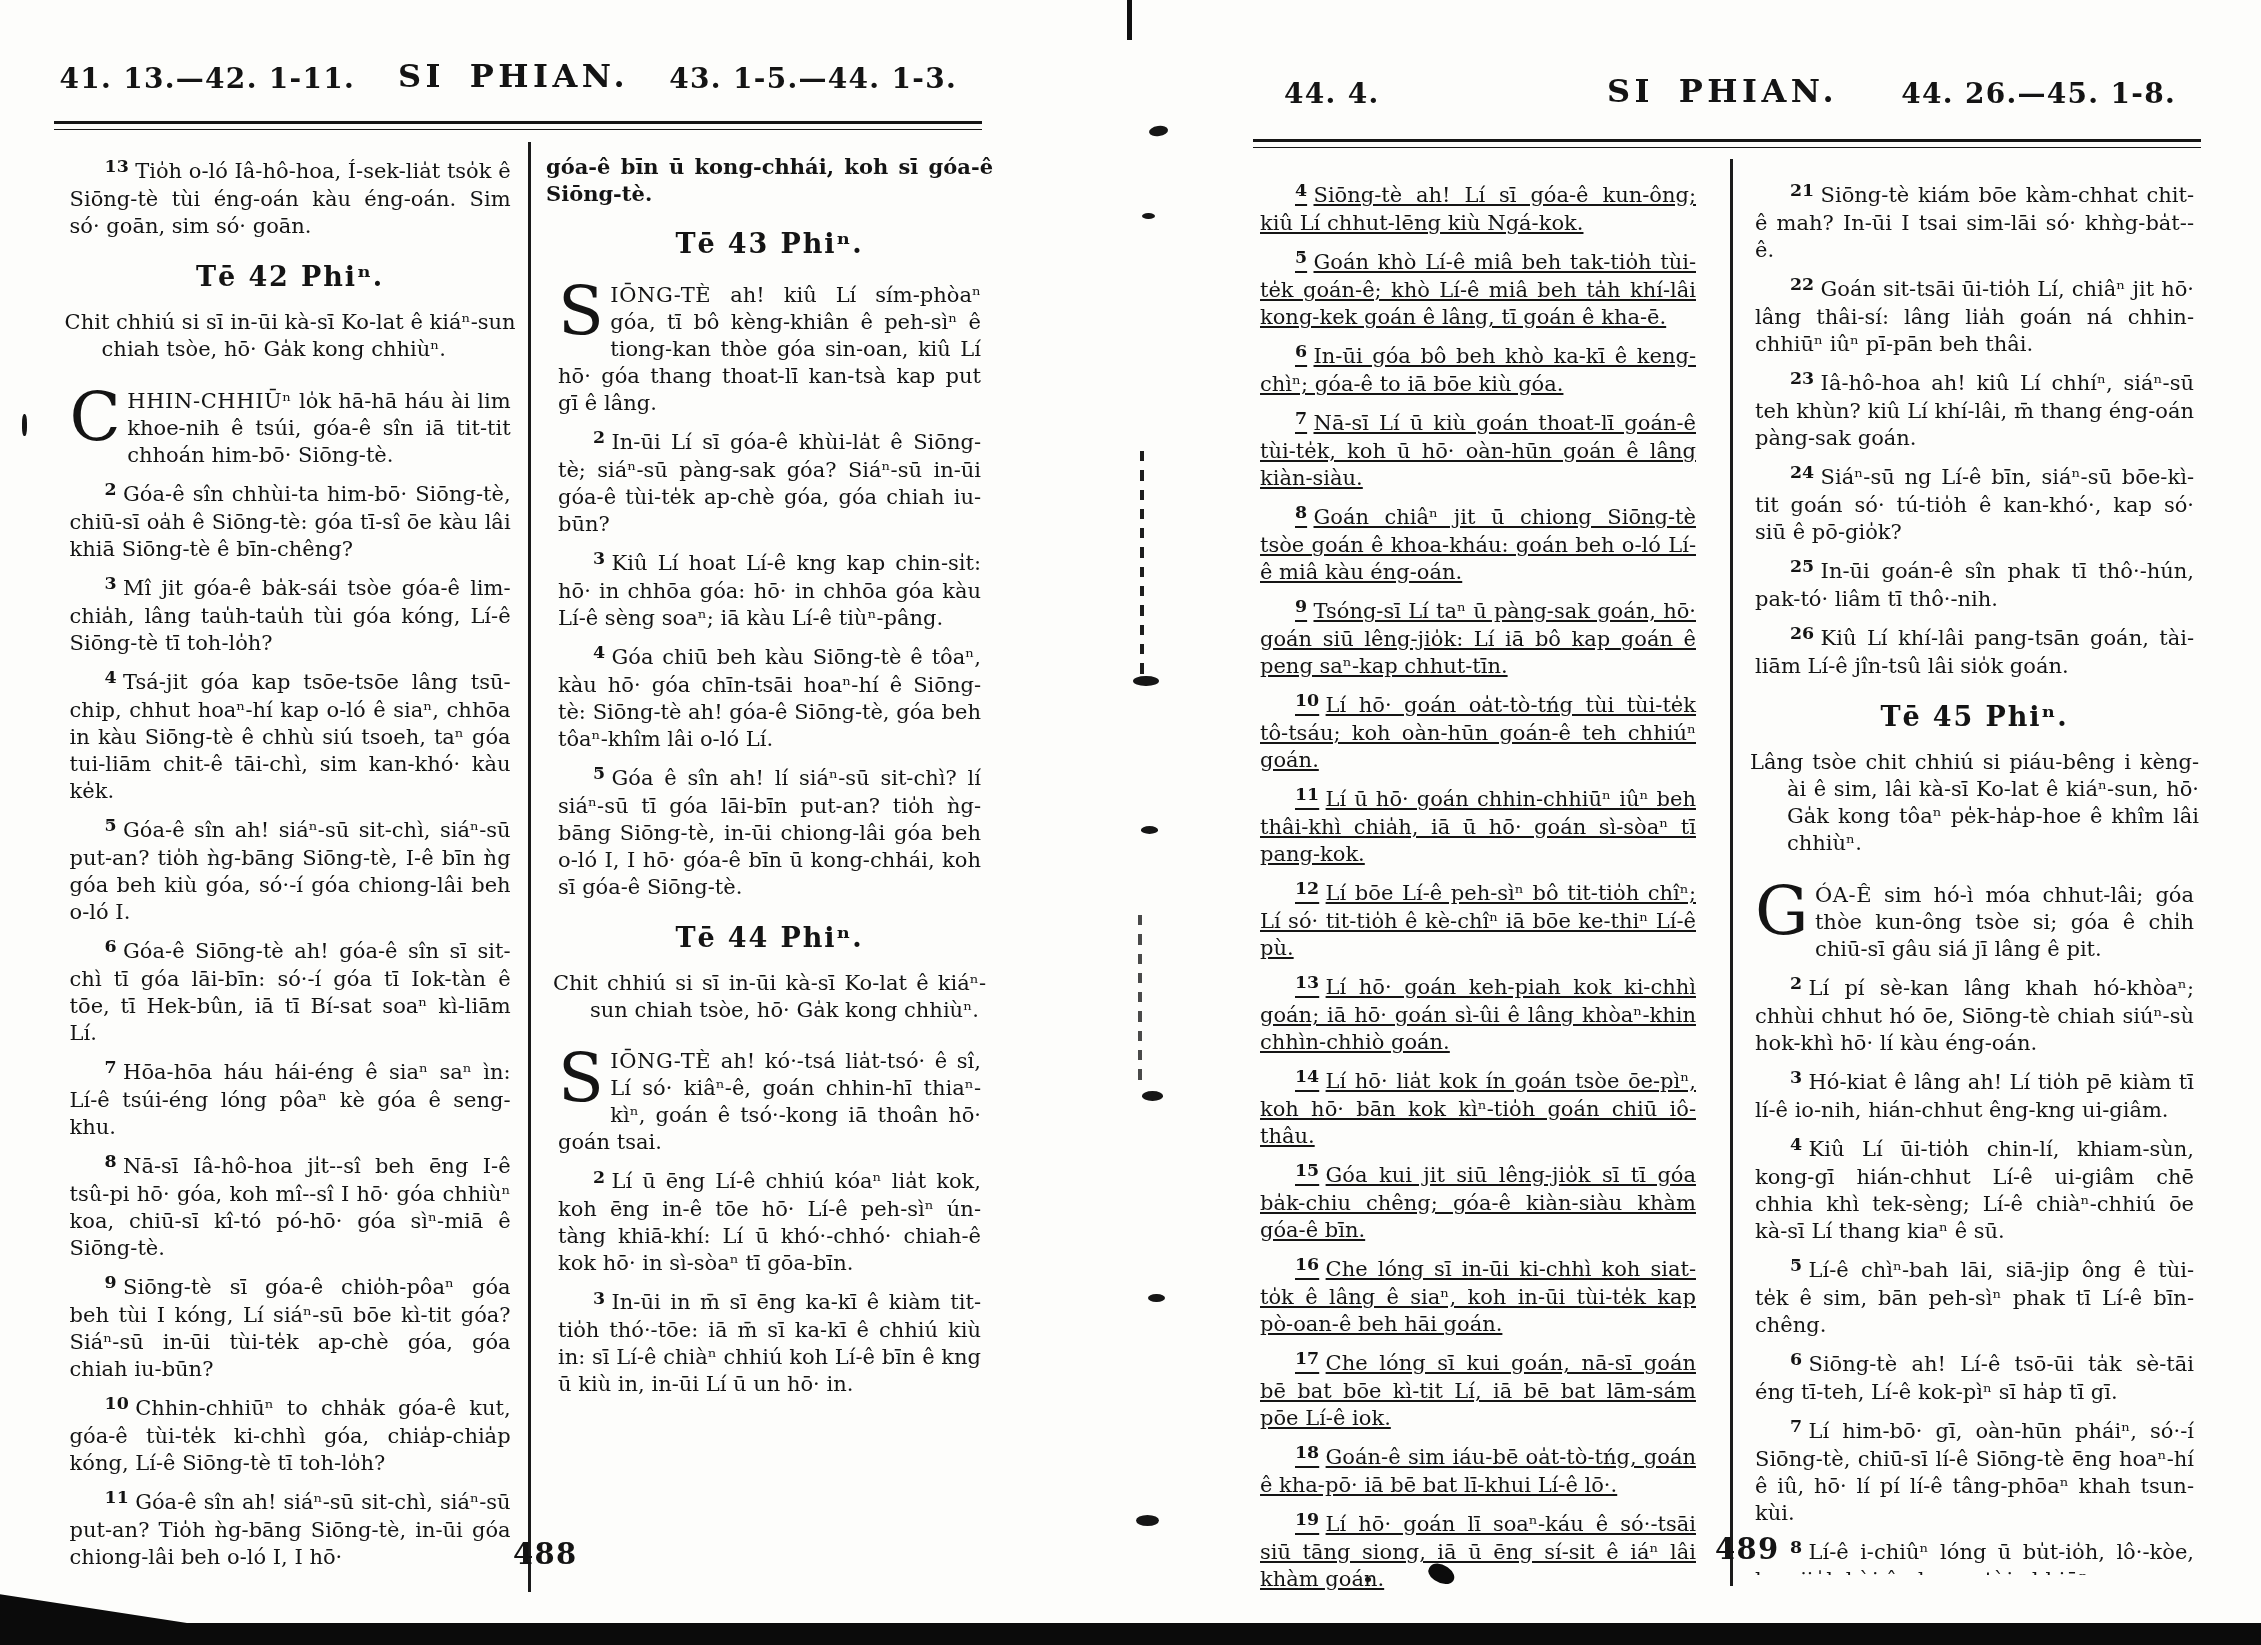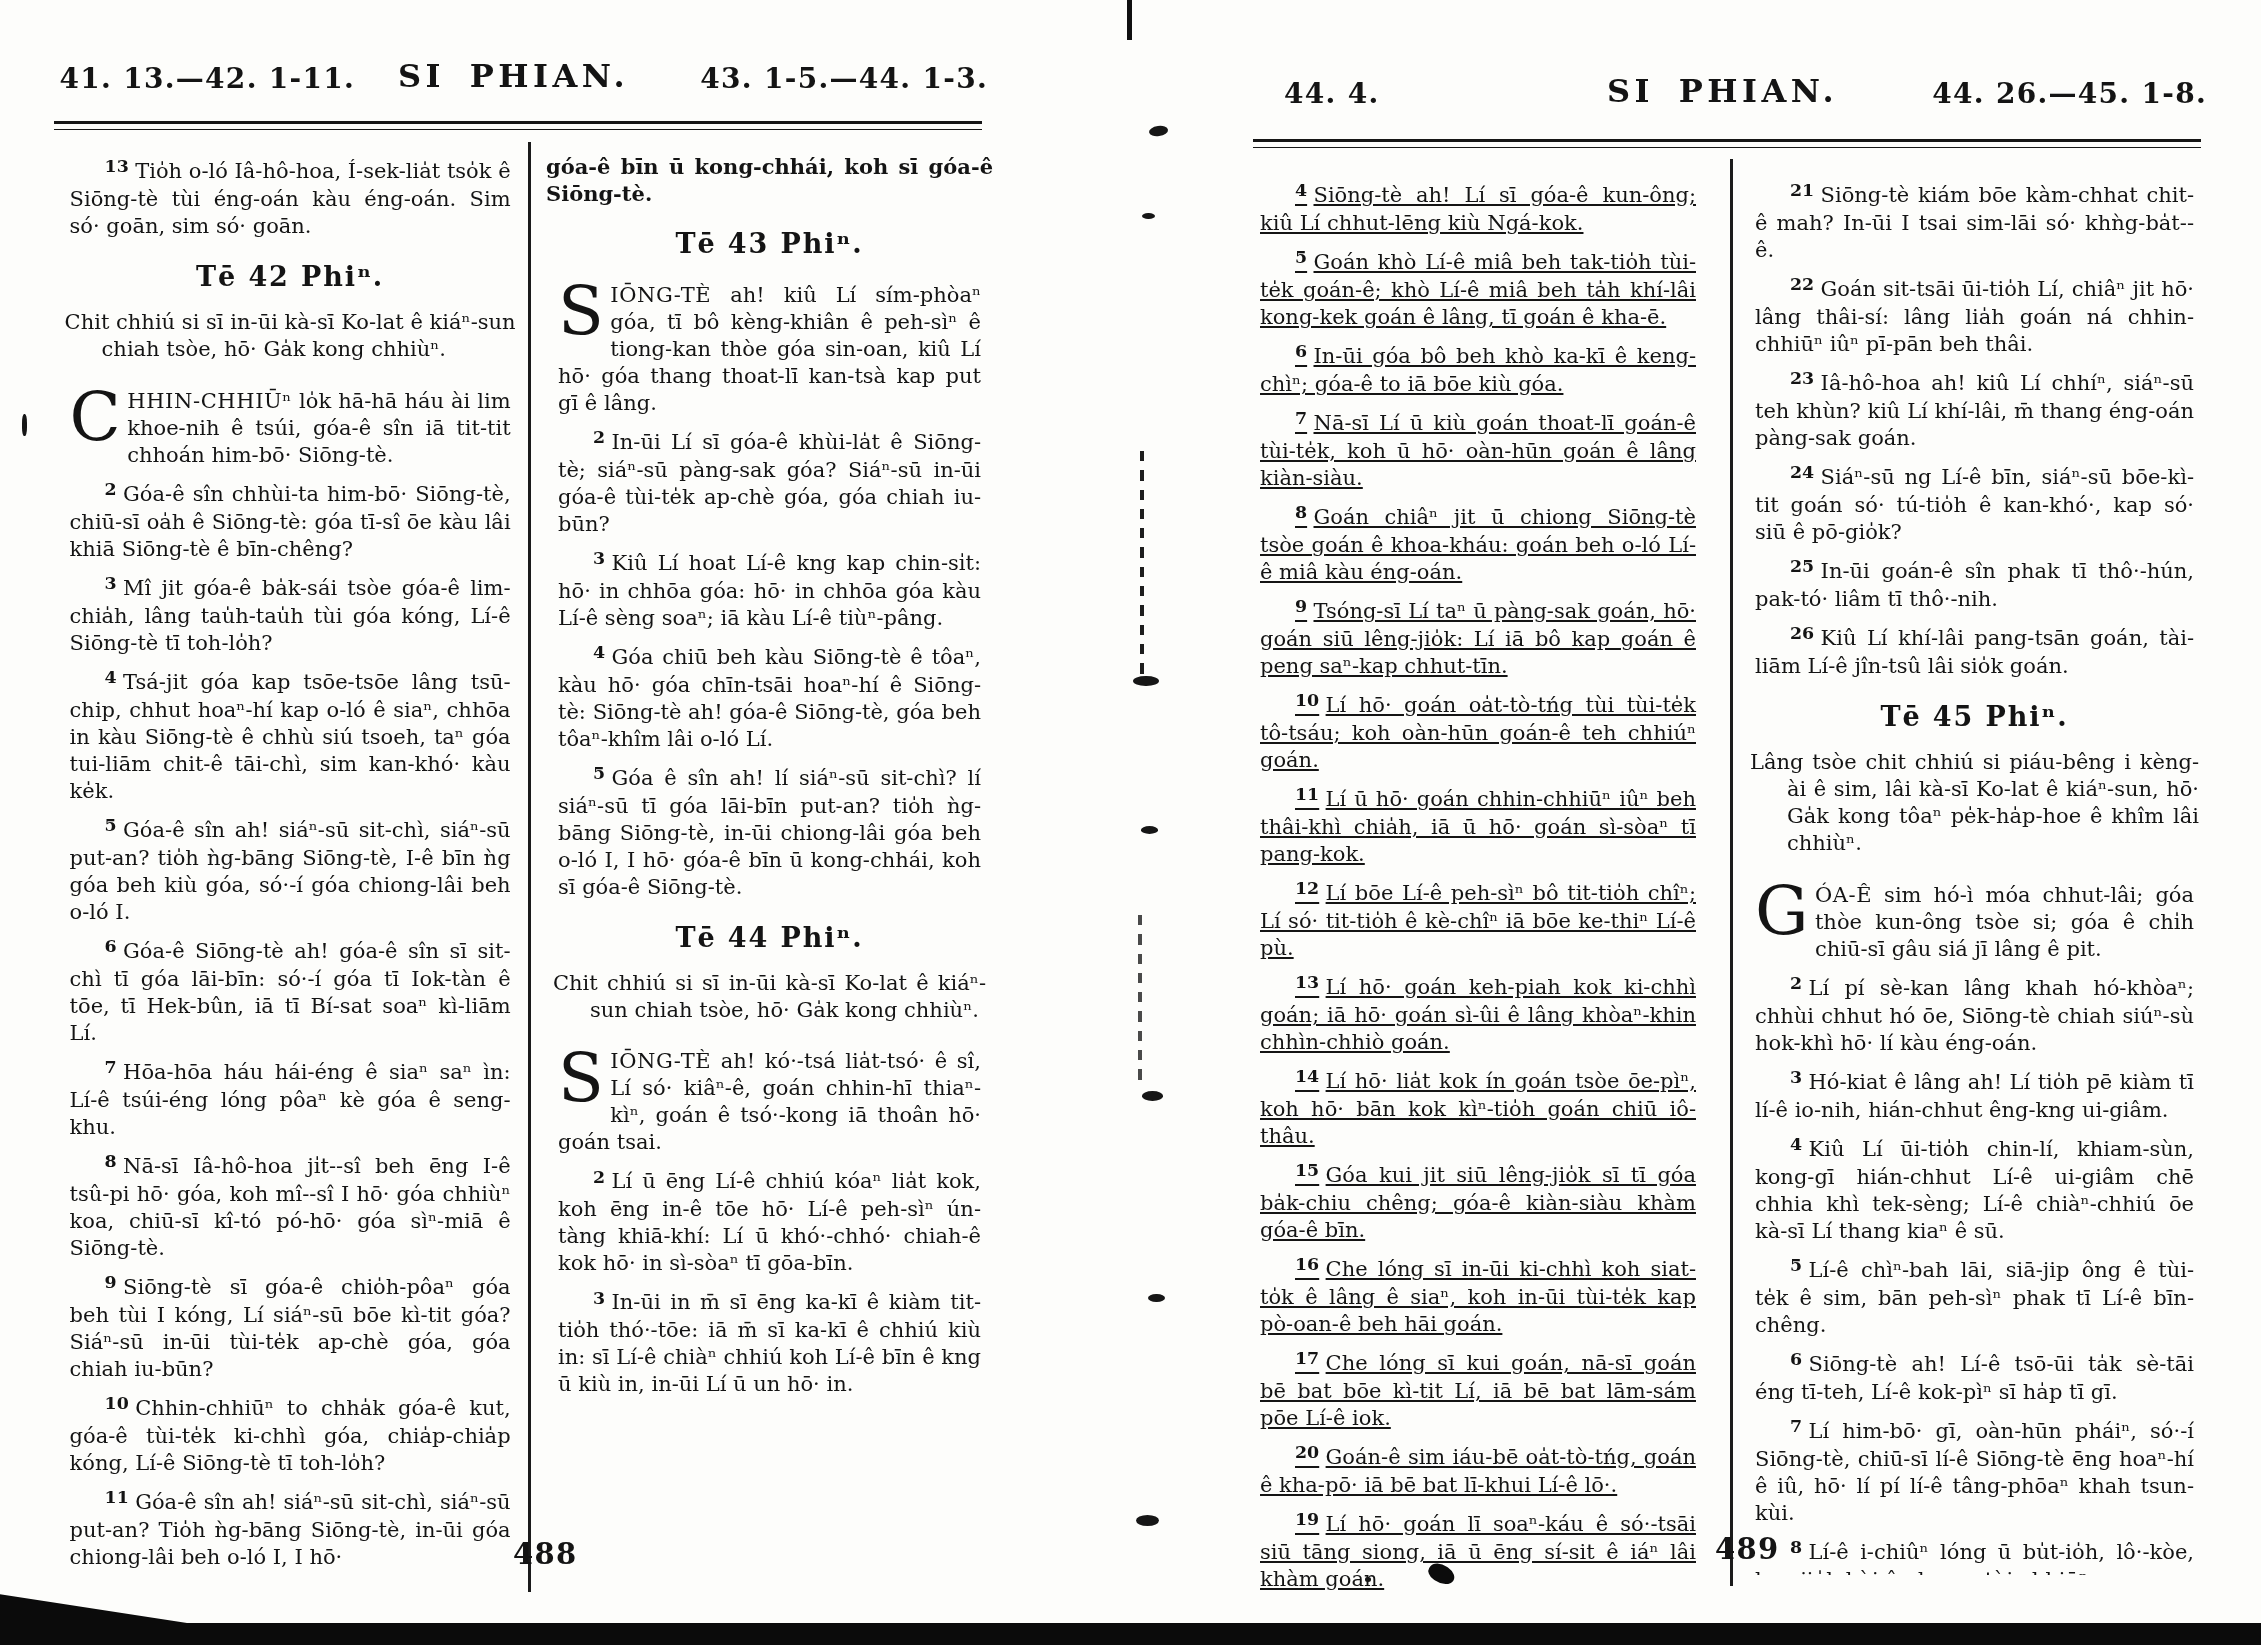--- a/index.html
+++ b/index.html
@@ -6,21 +6,21 @@
   .canvas{
     position:relative;width:2261px;height:1645px;background:#fdfdfb;
     font-family:"DejaVu Serif","Liberation Serif",serif;color:#141414;overflow:hidden;
   }
   .page{position:absolute;top:0;height:1301px;}
   #pageL{left:35px;width:957px;}
   #pageR{left:1234px;width:977px;}
 
   .rh-left{position:absolute;top:62px;left:24.5px;font-size:28px;font-weight:700;letter-spacing:1.3px;white-space:nowrap;}
   .rh-center{position:absolute;top:57px;left:0;right:0;text-align:center;font-size:32px;font-weight:700;letter-spacing:4.5px;word-spacing:9px;}
-  .rh-right{position:absolute;top:62px;right:4px;font-size:28px;font-weight:700;letter-spacing:1.3px;white-space:nowrap;}
+  .rh-right{position:absolute;top:62px;right:35px;font-size:28px;font-weight:700;letter-spacing:1.3px;white-space:nowrap;}
   #pageR .rh-left{top:77px;left:27px;margin-left:23px;}
   #pageR .rh-center{top:72px;}
   #pageR .rh-right{top:77px;}
 
   .head-rule{position:absolute;left:19.3px;right:10.3px;top:121px;height:5.2px;
     border-top:3.2px solid #161616;border-bottom:1.9px solid #161616;}
   #pageR .head-rule{top:139px;}
 
   .col{position:absolute;text-align:justify;font-size:21px;line-height:27px;overflow:hidden;}
   #colL0{left:22.6px;top:146px;width:465px;height:1446px;}
@@ -112,21 +112,21 @@
         <p class="verse"><span class="vn">8</span>Goán chiâⁿ jit ū chiong Siōng-tè tsòe goán ê khoa-kháu: goán beh o-ló Lí-ê miâ kàu éng-oán.</p>
         <p class="verse"><span class="vn">9</span>Tsóng-sī Lí taⁿ ū pàng-sak goán, hō· goán siū lêng-jio̍k: Lí iā bô kap goán ê peng saⁿ-kap chhut-tīn.</p>
         <p class="verse"><span class="vn">10</span>Lí hō· goán oa̍t-tò-tńg tùi tùi-te̍k tô-tsáu; koh oàn-hūn goán-ê teh chhiúⁿ goán.</p>
         <p class="verse"><span class="vn">11</span>Lí ū hō· goán chhin-chhiūⁿ iûⁿ beh thâi-khì chia̍h, iā ū hō· goán sì-sòaⁿ tī pang-kok.</p>
         <p class="verse"><span class="vn">12</span>Lí bōe Lí-ê peh-sìⁿ bô tit-tio̍h chîⁿ; Lí só· tit-tio̍h ê kè-chîⁿ iā bōe ke-thiⁿ Lí-ê pù.</p>
         <p class="verse"><span class="vn">13</span>Lí hō· goán keh-piah kok ki-chhì goán; iā hō· goán sì-ûi ê lâng khòaⁿ-khin chhìn-chhiò goán.</p>
         <p class="verse"><span class="vn">14</span>Lí hō· lia̍t kok ín goán tsòe ōe-pìⁿ, koh hō· bān kok kìⁿ-tio̍h goán chiū iô-thâu.</p>
         <p class="verse"><span class="vn">15</span>Góa kui jit siū lêng-jio̍k sī tī góa ba̍k-chiu chêng; góa-ê kiàn-siàu khàm góa-ê bīn.</p>
         <p class="verse"><span class="vn">16</span>Che lóng sī in-ūi ki-chhì koh siat-to̍k ê lâng ê siaⁿ, koh in-ūi tùi-te̍k kap pò-oan-ê beh hāi goán.</p>
         <p class="verse"><span class="vn">17</span>Che lóng sī kui goán, nā-sī goán bē bat bōe kì-tit Lí, iā bē bat lām-sám pōe Lí-ê iok.</p>
-        <p class="verse"><span class="vn">20</span>Goán-ê sim iáu-bē oa̍t-tò-tńg, goán ê kha-pō· iā bē bat lī-khui Lí-ê lō·.</p>
+        <p class="verse"><span class="vn">18</span>Goán-ê sim iáu-bē oa̍t-tò-tńg, goán ê kha-pō· iā bē bat lī-khui Lí-ê lō·.</p>
         <p class="verse"><span class="vn">19</span>Lí hō· goán lī soaⁿ-káu ê só·-tsāi siū tāng siong, iā ū ēng sí-sit ê iáⁿ lâi khàm goán.</p>
         <p class="verse"><span class="vn">30</span>Siat-sú goán bōe kì-tit goán-ê Siōng-tè ê miâ, á-sī kia̍h-khí chhiú pài pa̍t-ê sîn,</p>
       </div>
     <div class="col" id="colR1">
         <p class="verse"><span class="vn">21</span>Siōng-tè kiám bōe kàm-chhat chit-ê mah? In-ūi I tsai sim-lāi só· khǹg-ba̍t--ê.</p>
         <p class="verse"><span class="vn">22</span>Goán sit-tsāi ūi-tio̍h Lí, chiâⁿ jit hō· lâng thâi-sí: lâng lia̍h goán ná chhin-chhiūⁿ iûⁿ pī-pān beh thâi.</p>
         <p class="verse"><span class="vn">23</span>Iâ-hô-hoa ah! kiû Lí chhíⁿ, siáⁿ-sū teh khùn? kiû Lí khí-lâi, m̄ thang éng-oán pàng-sak goán.</p>
         <p class="verse"><span class="vn">24</span>Siáⁿ-sū ng Lí-ê bīn, siáⁿ-sū bōe-kì-tit goán só· tú-tio̍h ê kan-khó·, kap só· siū ê pō-gio̍k?</p>
         <p class="verse"><span class="vn">25</span>In-ūi goán-ê sîn phak tī thô·-hún, pak-tó· liâm tī thô·-nih.</p>
         <p class="verse"><span class="vn">26</span>Kiû Lí khí-lâi pang-tsān goán, tài-liām Lí-ê jîn-tsû lâi sio̍k goán.</p>

